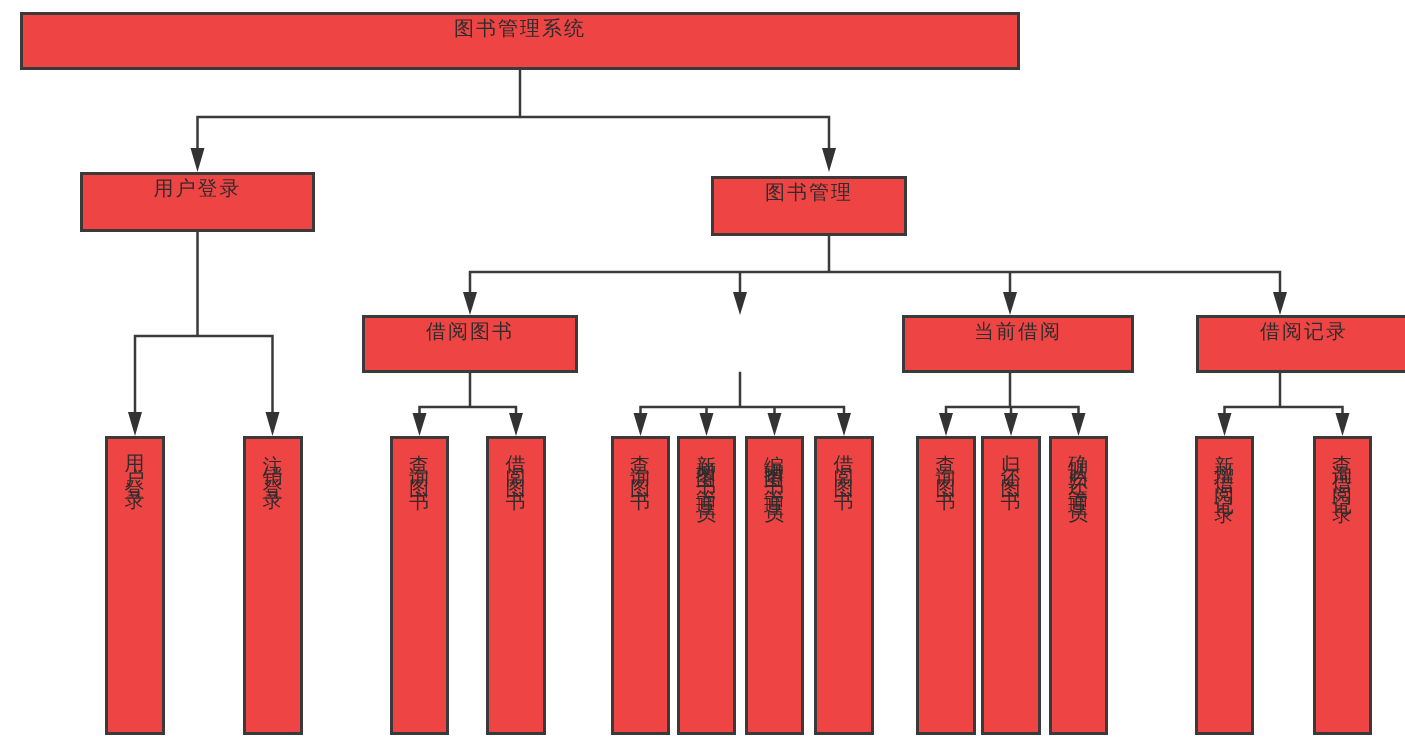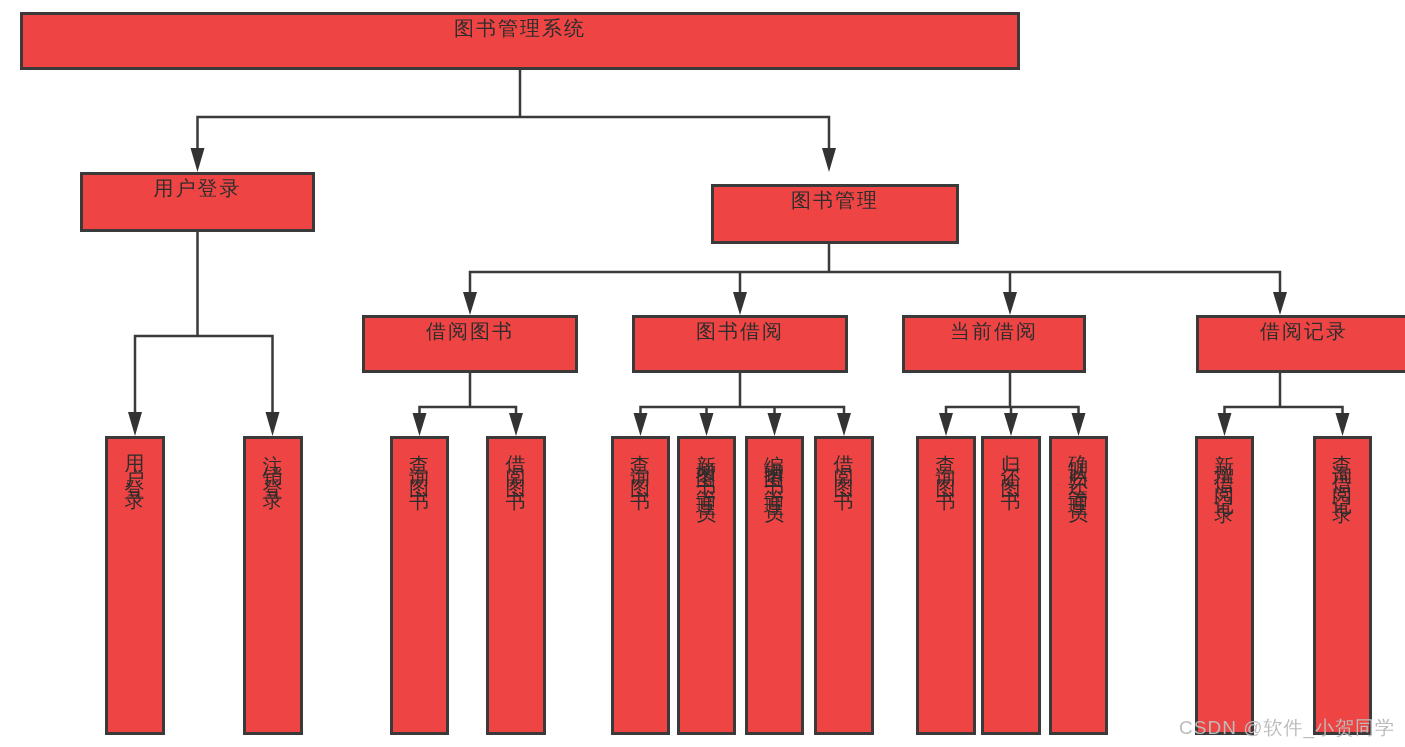--- a/index.html
+++ b/index.html
@@ -62,31 +62,28 @@
     </g>
   </svg>
 
   <div class="box" style="left:20px;top:12px;width:1000px;height:58px;">
     <span class="hlabel">图书管理系统</span>
   </div>
 
   <div class="box" style="left:80px;top:172px;width:235px;height:60px;">
     <span class="hlabel">用户登录</span>
   </div>
-  <div class="box" style="left:711px;top:184px;width:248px;height:60px;">
+  <div class="box" style="left:711px;top:176px;width:196px;height:60px;">
     <span class="hlabel">图书管理</span>
   </div>
 
   <div class="box" style="left:362px;top:315px;width:216px;height:58px;">
     <span class="hlabel">借阅图书</span>
   </div>
-  <div class="box" style="left:632px;top:315px;width:216px;height:58px;">
-    <span class="hlabel">图书借阅</span>
-  </div>
-  <div class="box" style="left:902px;top:315px;width:184px;height:58px;">
+  <div class="box" style="left:902px;top:315px;width:232px;height:58px;">
     <span class="hlabel">当前借阅</span>
   </div>
   <div class="box" style="left:1172px;top:315px;width:216px;height:58px;margin-left:24px;">
     <span class="hlabel">借阅记录</span>
   </div>
 
   <div class="box vbox" style="left:105px;top:436px;width:60px;height:299px;">
     <span class="vlabel sp-lg">用户登录</span>
   </div>
   <div class="box vbox" style="left:243px;top:436px;width:60px;height:299px;">
@@ -123,15 +120,14 @@
     <span class="vlabel sp-sm">确认归还（管理员）</span>
   </div>
 
   <div class="box vbox" style="left:1195px;top:436px;width:59px;height:299px;">
     <span class="vlabel sp-md">新增借阅记录</span>
   </div>
   <div class="box vbox" style="left:1313px;top:436px;width:59px;height:299px;">
     <span class="vlabel sp-md">查询借阅记录</span>
   </div>
 
-  <div class="watermark">CSDN @软件_小贺同学</div>
 
 </div>
 
 </body></html>

